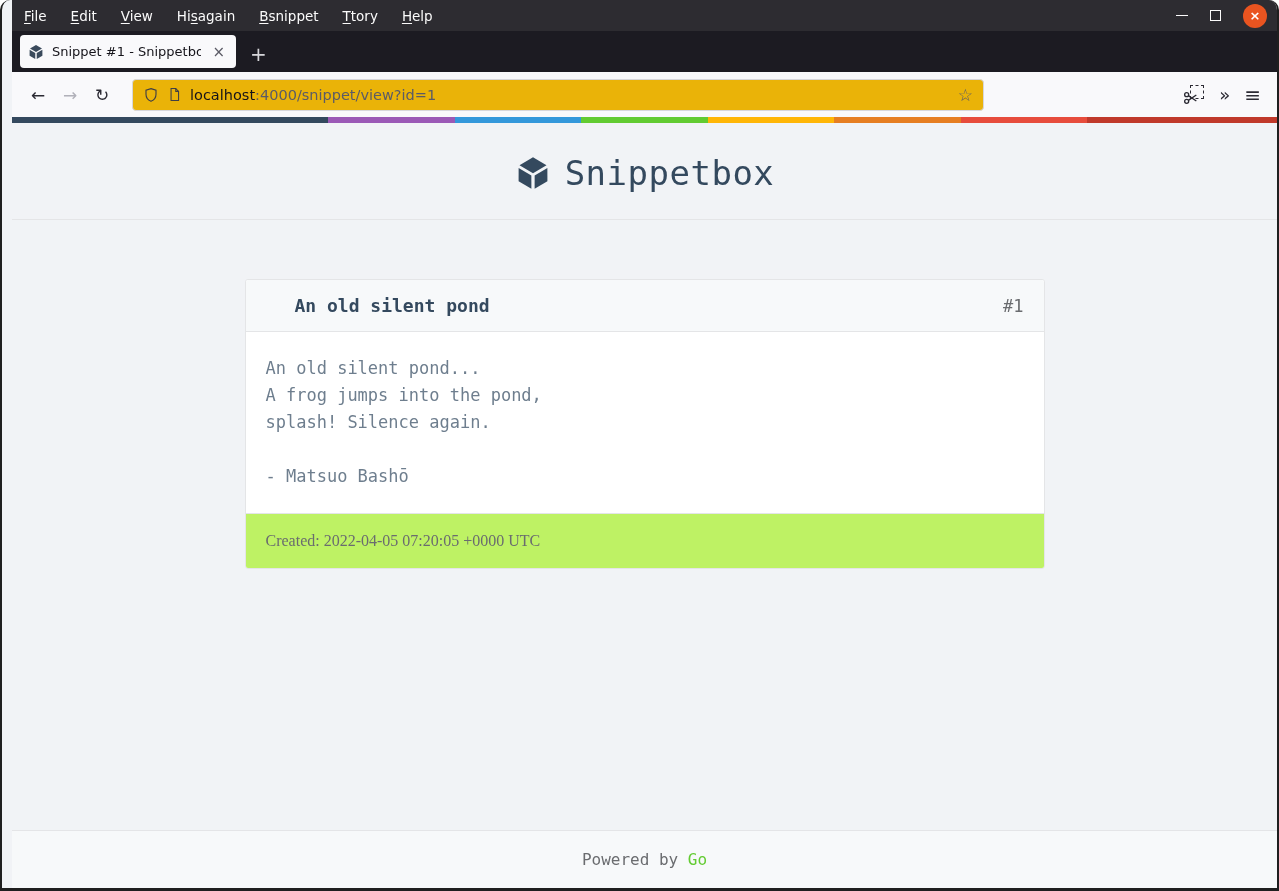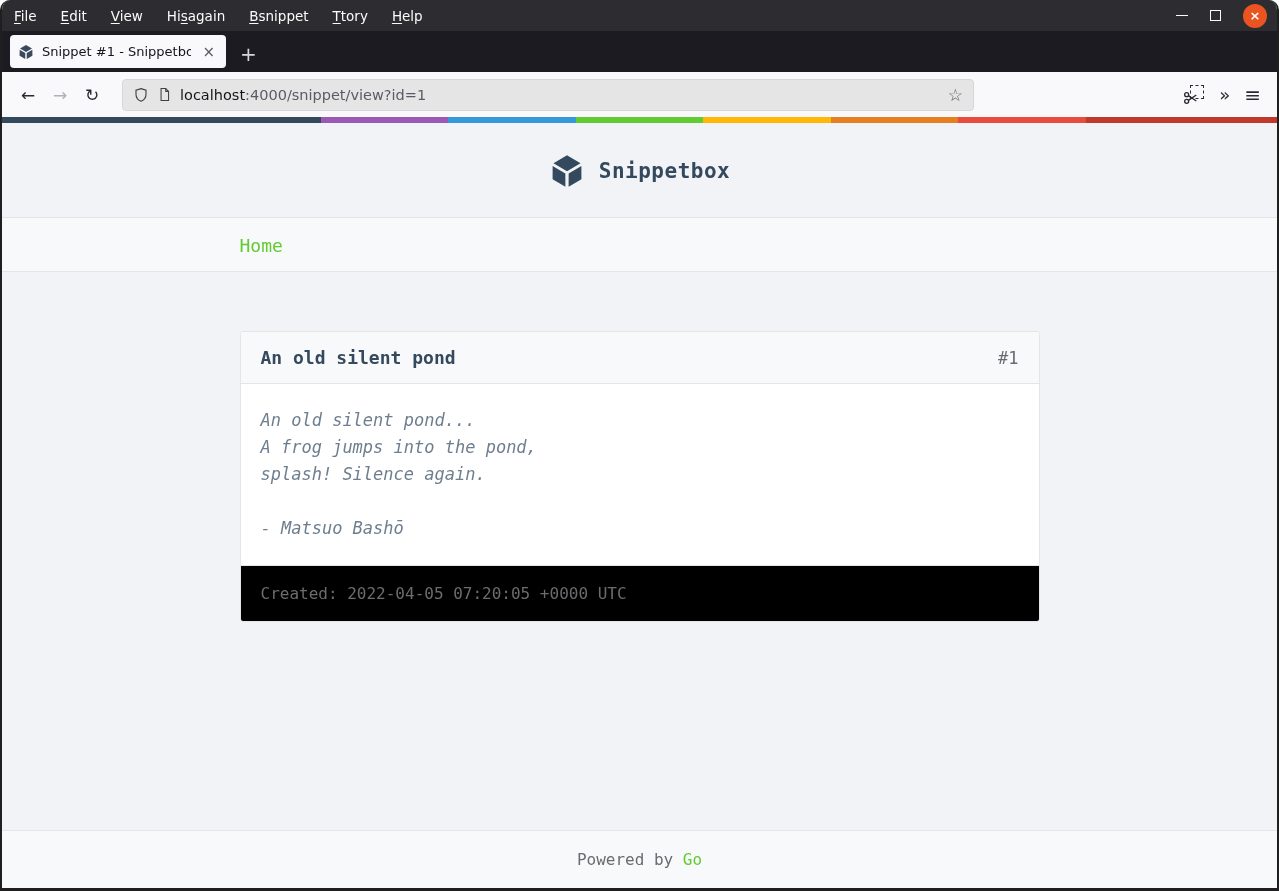--- a/index.html
+++ b/index.html
@@ -1,20 +1,20 @@
 <!DOCTYPE html>
 <html><head>
 <meta charset="utf-8">
 <style>
   * { margin:0; padding:0; box-sizing:border-box; }
   html,body { width:1279px; height:891px; background:#ffffff; font-family:"DejaVu Sans", sans-serif; }
   .window {
     width:1279px; height:891px; display:flex; flex-direction:column;
     border-left:2px solid #1f1f1f; border-right:2px solid #1f1f1f; border-bottom:3px solid #1f1f1f;
-    border-radius:10px 10px 0 0; overflow:hidden; background:#f1f3f6;
+    border-radius:10px 10px 0 0; overflow:hidden; background:#f1f3f6;padding-left:10px;
   }
 
   
   .titlebar {
     height:31px; background:#2d2c31; display:flex; align-items:center; flex:none;
     color:#fbfbfb; font-size:13.5px;
   }
   .menu-item { padding:0 12px; height:31px; display:flex; align-items:center; cursor:default; }
   .menu-item u { text-decoration:underline; text-underline-offset:2px; }
   .win-controls { margin-left:auto; display:flex; align-items:center; gap:22px; padding-right:10px; }
@@ -32,21 +32,21 @@
   }
   .tab-title { flex:1; white-space:nowrap; overflow:hidden; }
   .tab-close { color:#5b5b66; font-size:15px; padding:0 3px; }
   .newtab { color:#d6d6da; font-size:20px; margin:0 0 8px 14px; line-height:1; }
 
   .toolbar { height:45px; background:#f9f9fb; display:flex; align-items:center; padding:0 10px; flex:none; }
   .nav-btn { width:32px; height:32px; display:flex; align-items:center; justify-content:center;
              font-size:17px; color:#2b2a33; border-radius:4px; }
   .nav-btn.disabled { color:#b1b1b9; }
   .urlbar {
-    flex:1; height:32px; margin:0 12px 0 14px; max-width:852px; background:#e5e5e5;
+    flex:1; height:32px; margin:0 12px 0 14px; max-width:852px; background:#eab308;
     border:1px solid #d7d7db; border-radius:4px; display:flex; align-items:center; padding:0 10px; gap:8px;
   }
   .urlbar svg { flex:none; color:#3f3f46; }
   .url-text { flex:1; font-size:14.5px; white-space:nowrap; overflow:hidden; }
   .url-host { color:#15141a; }
   .url-rest { color:#5b5b66; }
   .star { color:#5b5b66; font-size:17px; }
   .tool-icons { display:flex; align-items:center; gap:14px; margin-left:auto; padding-right:6px; color:#2b2a33; }
   .shot-icon { position:relative; width:22px; height:22px; display:flex; align-items:flex-end; }
   .shot-icon::before { content:""; position:absolute; top:1px; right:1px; width:12px; height:12px;
@@ -59,35 +59,35 @@
   .stripe span:nth-child(1){width:25%;} .stripe span:nth-child(2){width:10%;}
   .stripe span:nth-child(3){width:10%;} .stripe span:nth-child(4){width:10%;}
   .stripe span:nth-child(5){width:10%;} .stripe span:nth-child(6){width:10%;}
   .stripe span:nth-child(7){width:10%;} .stripe span:nth-child(8){width:15%;}
 
   
   .page { flex:1; display:flex; flex-direction:column; background:#f1f3f6;
           font-family:"DejaVu Sans Mono", monospace; color:#34495E; }
   .site-header { padding:30px 0 24px 0; border-bottom:1px solid #E4E5E7; text-align:center; flex:none; }
   .brand { display:inline-flex; align-items:center; gap:14px; text-decoration:none; color:#34495E; }
-  .brand-name { font-size:21px; font-weight:bold; letter-spacing:0.5px;text-align:right; }
+  .brand-name { font-size:34px; font-weight:normal; letter-spacing:0.5px;text-align:right; }
   .site-nav { background:#F7F9FA; border-bottom:1px solid #E4E5E7; padding:17px 0 15px 0; flex:none; }
   .nav-inner, .main-inner { width:800px; margin:0 auto; }
   .home-link { color:#62CB31; text-decoration:none; font-size:18px; }
 
   .site-main { flex:1; }
   .snippet { margin-top:59px; background:#ffffff; border:1px solid #E4E5E7; border-radius:3px; overflow:hidden; }
   .snippet-head { display:flex; justify-content:space-between; align-items:center;
                   background:#F7F9FA; border-bottom:1px solid #E4E5E7; padding:15px 20px; }
-  .snippet-title { font-weight:bold; font-size:18px; color:#34495E; }
+  .snippet-title { font-weight:bold; font-size:18px; color:#34495E;margin-left:29px; }
   .snippet-id { color:#6A6C6F; font-size:17px; }
   .snippet-body { padding:23px 20px; font-size:17px; line-height:27px; color:#6E7E8E;
-                  white-space:pre; font-family:"DejaVu Sans Mono", monospace; background:#ffffff;font-style:italic; }
-  .snippet-meta { display:flex; justify-content:space-between; background:#000000;
-                  border-top:1px solid #E4E5E7; padding:18px 20px; color:#6A6C6F; font-size:16px; }
+                  white-space:pre; font-family:"DejaVu Sans Mono", monospace; background:#ffffff; }
+  .snippet-meta { display:flex; justify-content:space-between; background:#bef264;
+                  border-top:1px solid #E4E5E7; padding:18px 20px; color:#6A6C6F; font-size:16px;font-family:Liberation Serif, serif; }
 
   .site-footer { background:#F7F9FA; border-top:1px solid #E4E5E7; padding:19px 0; text-align:center;
                  font-size:16px; color:#6A6C6F; flex:none; }
   .go-link { color:#62CB31; text-decoration:none; }
 </style>
 </head>
 <body>
 
 <div class="window">
 
@@ -182,25 +182,20 @@
           <svg width="36" height="36" viewBox="0 0 24 24" fill="#34495E">
             <path d="M12 1.5 L21 6.8 L12 12.1 L3 6.8 Z"></path>
             <path d="M2.4 8.6 L10.9 13.6 L10.9 22.5 L2.4 17.5 Z"></path>
             <path d="M21.6 8.6 L13.1 13.6 L13.1 22.5 L21.6 17.5 Z"></path>
           </svg>
         </span>
         <span class="brand-name">Snippetbox</span>
       </a>
     </header>
 
-    <nav class="site-nav">
-      <div class="nav-inner">
-        <a class="home-link">Home</a>
-      </div>
-    </nav>
 
     <main class="site-main">
       <div class="main-inner">
         <div class="snippet">
           <div class="snippet-head">
             <span class="snippet-title">An old silent pond</span>
             <span class="snippet-id">#1</span>
           </div>
           <pre class="snippet-body">An old silent pond...
 A frog jumps into the pond,

